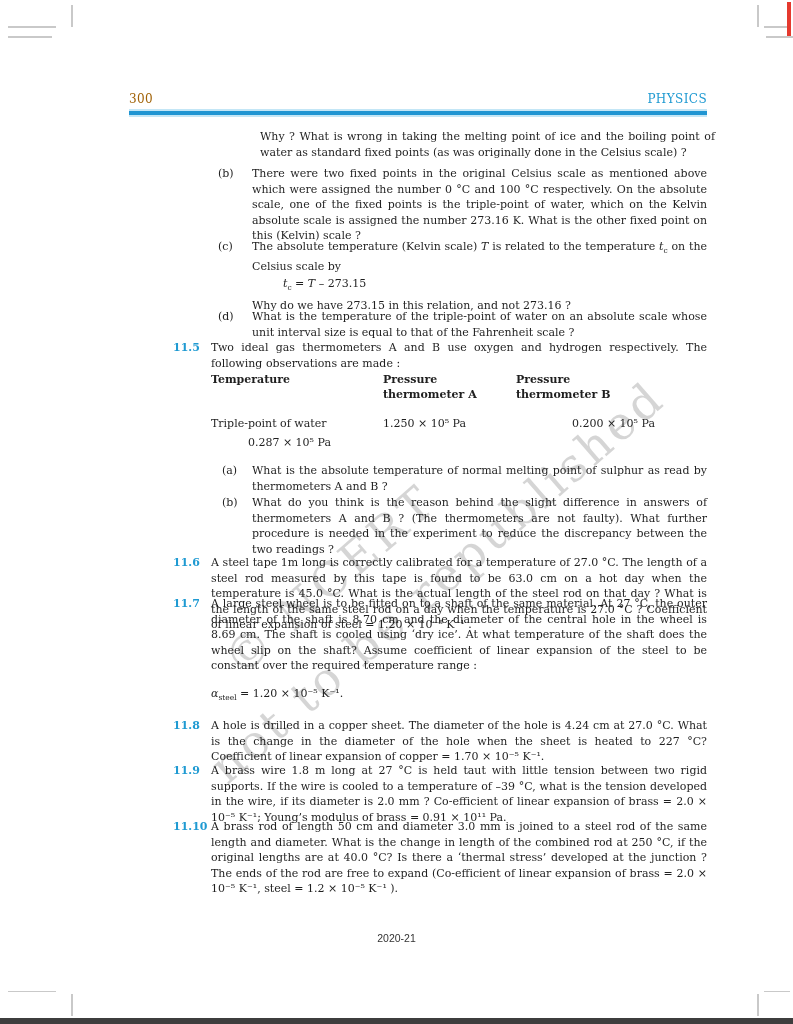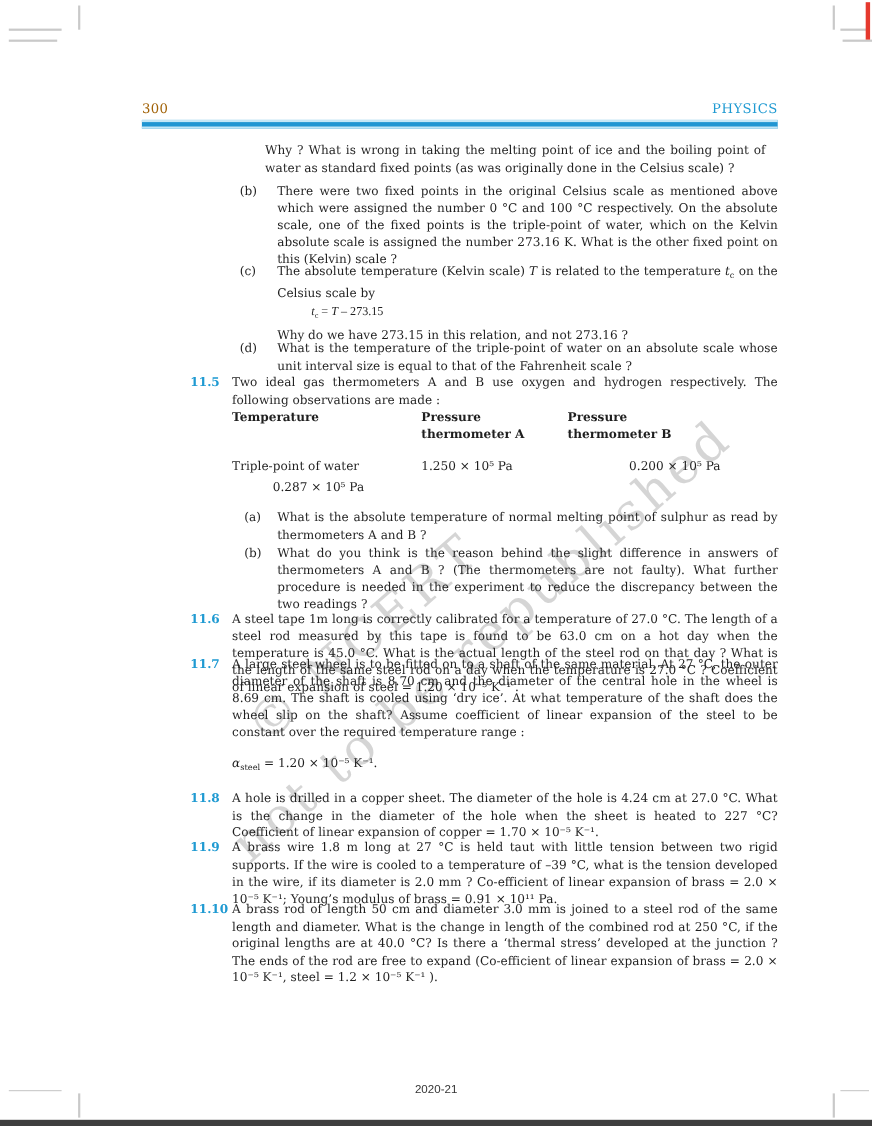--- a/index.html
+++ b/index.html
@@ -11,21 +11,21 @@
   .abs{position:absolute;}
   
   .hdr{left:129px;top:92px;width:578px;display:flex;justify-content:space-between;
        font-size:12px;letter-spacing:.4px;}
   .hdr .pg{color:#a16207;}
   .hdr .subj{color:#1f9ad2;}
   .rule{left:129px;top:109px;width:578px;height:4px;background:#2095d2;
         border-top:2px solid #c3e6f6;border-bottom:2px solid #c3e6f6;}
   
   .b{font-size:11px;line-height:15.5px;text-align:justify;}
-  .intro{left:241px;top:129px;width:455px;}
+  .intro{left:260px;top:129px;width:455px;}
   .li{display:flex;left:218px;width:489px;}
   .li .lbl{width:34px;flex:none;text-align:left;}
   .li .txt{width:455px;}
   .q{display:flex;left:173px;width:534px;}
   .q .num{width:38px;flex:none;font-weight:bold;color:#1f9ad2;}
   .q .txt{width:496px;}
   .sub-row{display:flex;left:222px;width:485px;}
   .sub-row .lbl{width:30px;flex:none;}
   .sub-row .txt{width:455px;}
   .formula{padding-left:31px;margin-top:2px;text-align:left;}
@@ -33,21 +33,21 @@
   .it{font-style:italic;}
   .sb{font-size:7.5px;vertical-align:-3px;}
   
   .tbl{left:211px;top:372px;width:496px;font-size:11px;line-height:15.2px;}
   .trow{display:grid;grid-template-columns:172px 133px 191px;}
   .trow .hd{font-weight:bold;}
   .trow .c3{text-align:right;padding-right:52px;}
   .r1{margin-top:14px;}
   .r2{margin-top:3px;}
   
-  .footer{left:0;right:0;top:985px;text-align:center;
+  .footer{left:0;right:0;top:932px;text-align:center;
           font-family:"Liberation Sans","DejaVu Sans",sans-serif;
           font-size:10.5px;color:#333;}
   .bottom-bar{left:0;bottom:0;width:793px;height:6px;background:#3e3e3e;}
   
   .cm{position:absolute;background:#c9c9c9;}
   
   .red-tick{left:787px;top:2px;width:3.5px;height:34px;background:#e5392e;}
   
   .wm{position:absolute;white-space:nowrap;color:#808080;opacity:.32;
       font-size:46px;letter-spacing:4px;transform:translate(-50%,-50%) rotate(-41deg);
@@ -84,21 +84,21 @@
 
 <div class="abs b li" style="top:166px;">
   <span class="lbl">(b)</span>
   <span class="txt">There were two fixed points in the original Celsius scale as mentioned above which were assigned the number 0 °C and 100 °C respectively. On the absolute scale, one of the fixed points is the triple-point of water, which on the Kelvin absolute scale is assigned the number 273.16 K. What is the other fixed point on this (Kelvin) scale ?</span>
 </div>
 
 <div class="abs b li" style="top:239px;">
   <span class="lbl">(c)</span>
   <span class="txt">
     <span>The absolute temperature (Kelvin scale) </span><span class="it">T</span><span> is related to the temperature </span><span class="it">t</span><span class="sb">c</span><span> on the Celsius scale by</span>
-    <span class="formula" style="display:block;font-family:Liberation Serif, serif;">
+    <span class="formula" style="display:block;">
       <span class="it">t</span><span class="sb">c</span><span> = </span><span class="it">T</span><span> – 273.15</span>
     </span>
     <span style="display:block;margin-top:2px;">Why do we have 273.15 in this relation, and not 273.16 ?</span>
   </span>
 </div>
 
 <div class="abs b li" style="top:309px;">
   <span class="lbl">(d)</span>
   <span class="txt">What is the temperature of the triple-point of water on an absolute scale whose unit interval size is equal to that of the Fahrenheit scale ?</span>
 </div>

